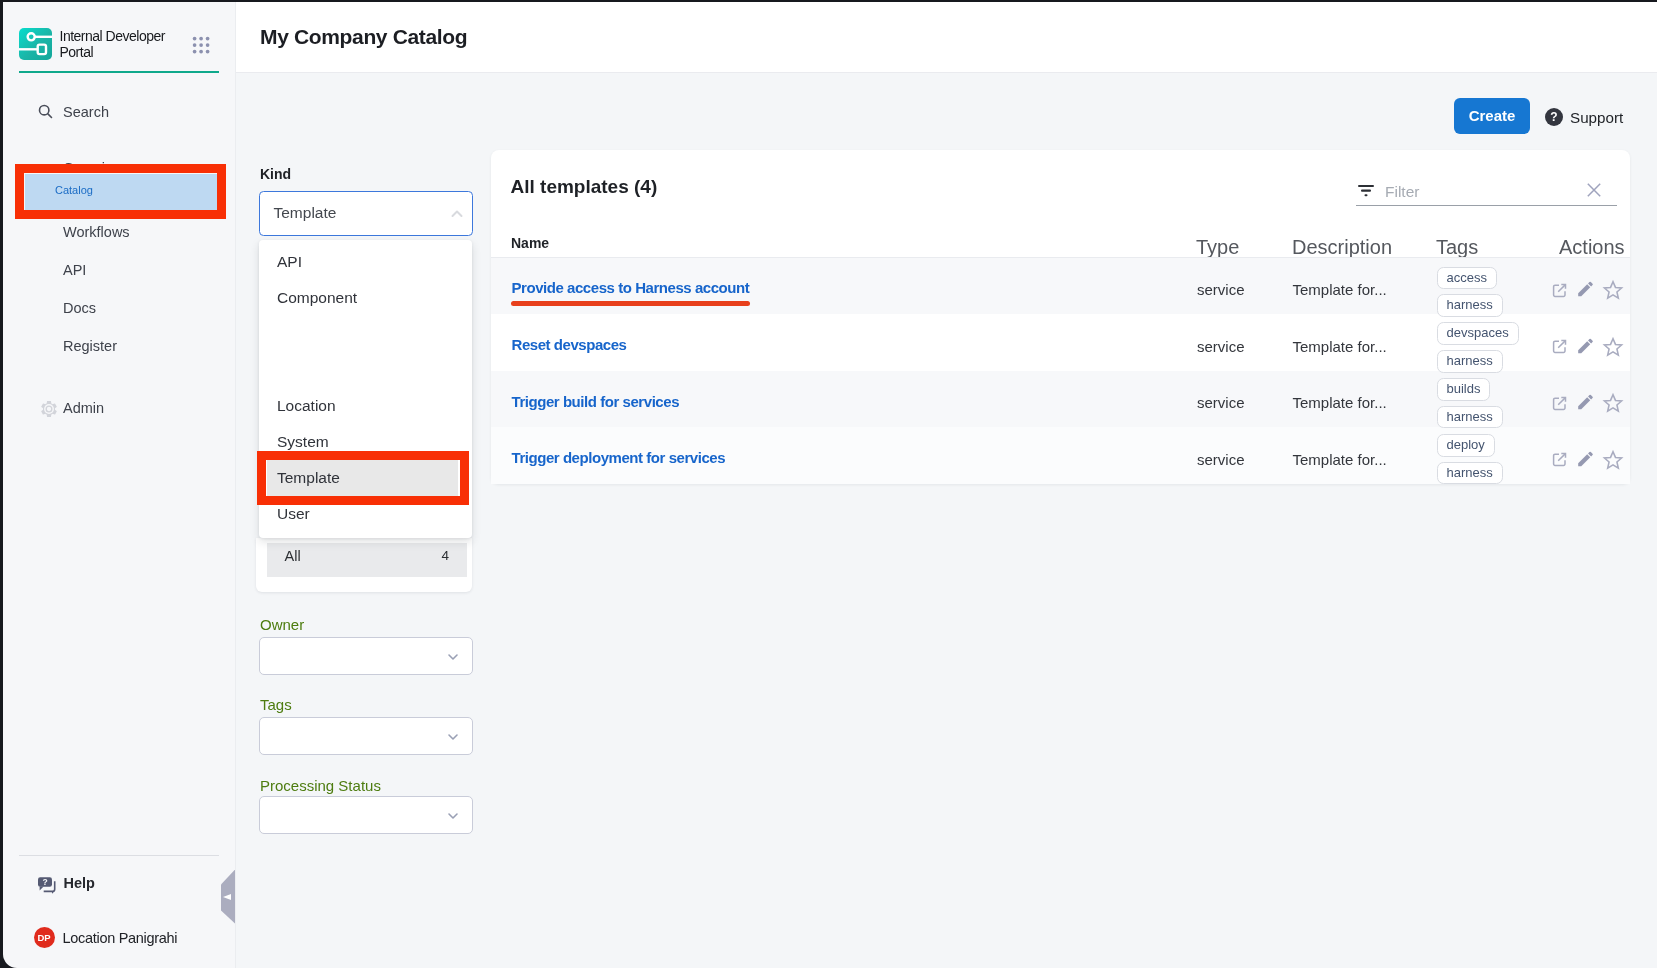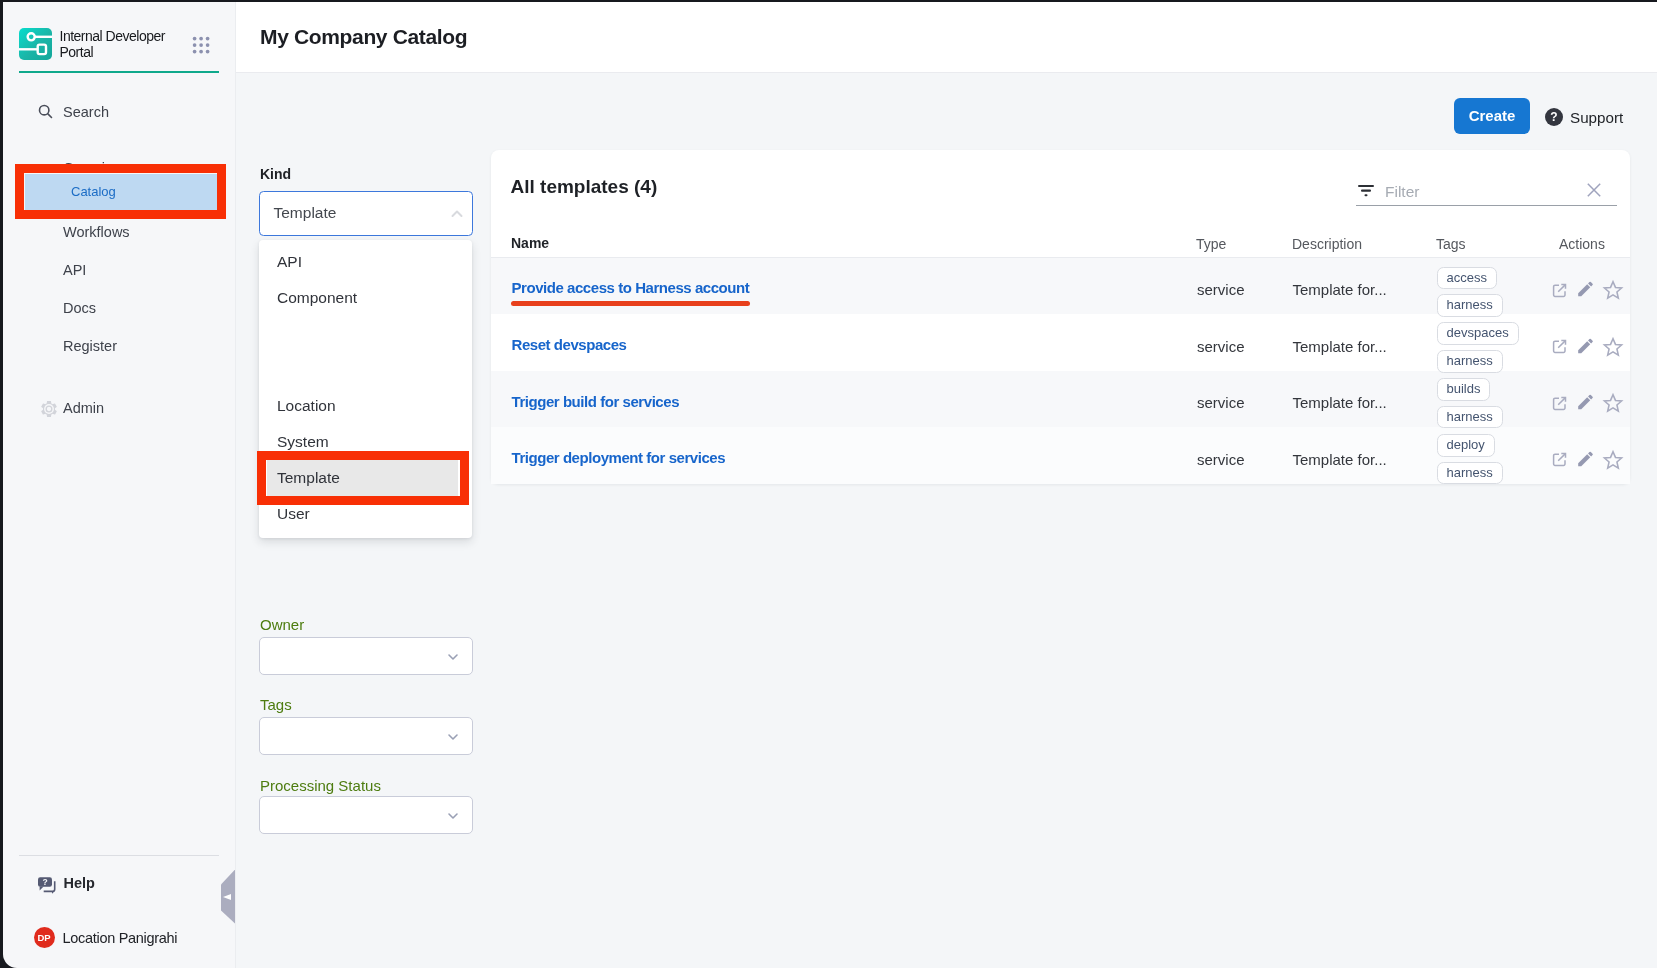--- a/index.html
+++ b/index.html
@@ -38,21 +38,21 @@
 .row { left:0; width:1139px; height:56.6px; }
 .link { font-size:15px; font-weight:bold; color:#1765cb; letter-spacing:-0.45px; }
 .cell { font-size:15px; color:#33363c; }
 .chip { display:inline-block; border:1px solid #d9dce2; border-radius:6.5px; background:#fff; font-size:13px; line-height:14.5px; color:#44546f; padding:3px 9px; white-space:nowrap; }
 
 
 #dropdown { left:259px; top:240px; width:213px; height:298px; background:#fff; border-radius:4px; box-shadow:0 4px 10px rgba(30,35,48,0.13), 0 1px 3px rgba(30,35,48,0.08); z-index:5; }
 .dditem { position:absolute; left:0; width:213px; height:36px; font-size:15.5px; color:#30333a; line-height:36px; padding-left:18px; }
 
 .redbox { border:9.5px solid #f82f05; }
-.thead { top:86px; font-size:14px; color:#55585e; }
+.thead { top:86px; font-size:20px; color:#55585e; }
 .actions { left:1060.8px; width:75px; height:18px; }
 
 </style>
 </head>
 <body>
 <div id="page">
   <div id="main" class="abs"></div>
   <div id="header" class="abs">
       <h1>My Company Catalog</h1>
     </div>
@@ -62,20 +62,26 @@
   <div class="support-t abs">Support</div>
 
   <div class="abs" style="left:260px; top:165.5px; font-size:14px; font-weight:bold; color:#1e2025;">Kind</div>
   <div class="abs" style="left:259px; top:191px; width:214px; height:45px; background:#fff; border:1.4px solid #3d78dc; border-radius:4.5px;">
     <span style="position:absolute; left:13.5px; top:11.5px; font-size:15.5px; color:#43474e;">Template</span>
     <svg style="position:absolute; right:9px; top:17px;" width="12" height="9" viewBox="0 0 12 9">
         <path d="M1.5 7l4.5-4.5L10.5 7" fill="none" stroke="#d8dade" stroke-width="2" stroke-linecap="round" stroke-linejoin="round"></path>
       </svg>
   </div>
 
+  <div class="abs" style="left:255.5px; top:538px; width:216px; height:54px; background:#fff; border-radius:0 0 6px 6px; box-shadow:0 1px 3px rgba(40,50,70,0.1);">
+    <div style="position:absolute; left:11.5px; top:5px; width:200px; height:34px; background:#e9eaec;">
+      <span style="position:absolute; left:17.5px; top:4.5px; font-size:14.5px; color:#2c2f33;">All</span>
+      <span style="position:absolute; right:18px; top:5px; font-size:13.5px; color:#2c2f33;">4</span>
+    </div>
+  </div>
 
   <div class="flabel abs" style="left:260px; top:616px;">Owner</div>
   <div class="fselect abs" style="left:259px; top:636.5px;">
     <svg style="position:absolute; right:12px; top:12px;" width="14" height="14" viewBox="0 0 14 14">
         <path d="M3 5l4 4 4-4" fill="none" stroke="#9aa0b5" stroke-width="1.6" stroke-linecap="round" stroke-linejoin="round"></path>
       </svg>
   </div>
   <div class="flabel abs" style="left:260px; top:696px;">Tags</div>
   <div class="fselect abs" style="left:259px; top:717px;">
     <svg style="position:absolute; right:12px; top:12px;" width="14" height="14" viewBox="0 0 14 14">
@@ -238,21 +244,21 @@
     <div class="in teal-line"></div>
 
     <svg class="in" style="left:34.5px; top:101.5px;" width="15" height="15" viewBox="0 0 15 15">
       <circle cx="6.2" cy="6.2" r="4.7" fill="none" stroke="#4a4e5a" stroke-width="1.6"></circle>
       <path d="M9.9 9.9l3.6 3.6" stroke="#4a4e5a" stroke-width="1.6" stroke-linecap="round"></path>
     </svg>
     <div class="in navtext" style="left:60px; top:102px;">Search</div>
 
     <div class="in navtext" style="left:60px; top:145px;margin-top:13px;">Overview</div>
     <div class="in" style="left:22px; top:171.5px; width:191.5px; height:36px; background:#bed9f2;"></div>
-    <div class="in" style="left:68px; top:181.5px; font-size:13px; color:#1b6cc5;">Catalog</div>
+    <div class="in" style="left:52px; top:181.5px; font-size:11px; color:#1b6cc5;">Catalog</div>
     <div class="in redbox" style="left:12px; top:162px; width:211px; height:55px;"></div>
     <div class="in navtext" style="left:60px; top:222px;">Workflows</div>
     <div class="in navtext" style="left:60px; top:260px;">API</div>
     <div class="in navtext" style="left:60px; top:298px;">Docs</div>
     <div class="in navtext" style="left:60px; top:336px;">Register</div>
 
     <svg class="in" style="left:35.5px; top:396.5px;" width="20" height="20" viewBox="0 0 24 24">
       <path fill-rule="evenodd" fill="#d2d4da" d="M19.14 12.94c.04-.3.06-.61.06-.94 0-.32-.02-.64-.07-.94l2.03-1.58c.18-.14.23-.41.12-.61l-1.92-3.32c-.12-.22-.37-.29-.59-.22l-2.39.96c-.5-.38-1.03-.7-1.62-.94l-.36-2.54c-.04-.24-.24-.41-.48-.41h-3.84c-.24 0-.43.17-.47.41l-.36 2.54c-.59.24-1.13.57-1.62.94l-2.39-.96c-.22-.08-.47 0-.59.22L2.74 8.87c-.12.21-.08.47.12.61l2.03 1.58c-.05.3-.09.63-.09.94s.02.64.07.94l-2.03 1.58c-.18.14-.23.41-.12.61l1.92 3.32c.12.22.37.29.59.22l2.39-.96c.5.38 1.03.7 1.62.94l.36 2.54c.05.24.24.41.48.41h3.84c.24 0 .44-.17.47-.41l.36-2.54c.59-.24 1.13-.56 1.62-.94l2.39.96c.22.08.47 0 .59-.22l1.92-3.32c.12-.22.07-.47-.12-.61l-2.01-1.58zM12 15.6c-1.98 0-3.6-1.62-3.6-3.6s1.62-3.6 3.6-3.6 3.6 1.62 3.6 3.6-1.62 3.6-3.6 3.6z"></path>
       <circle cx="12" cy="12" r="5.9" fill="#f6f7f9"></circle>
       <circle cx="12" cy="12" r="3.4" fill="none" stroke="#d2d4da" stroke-width="1.6"></circle>

